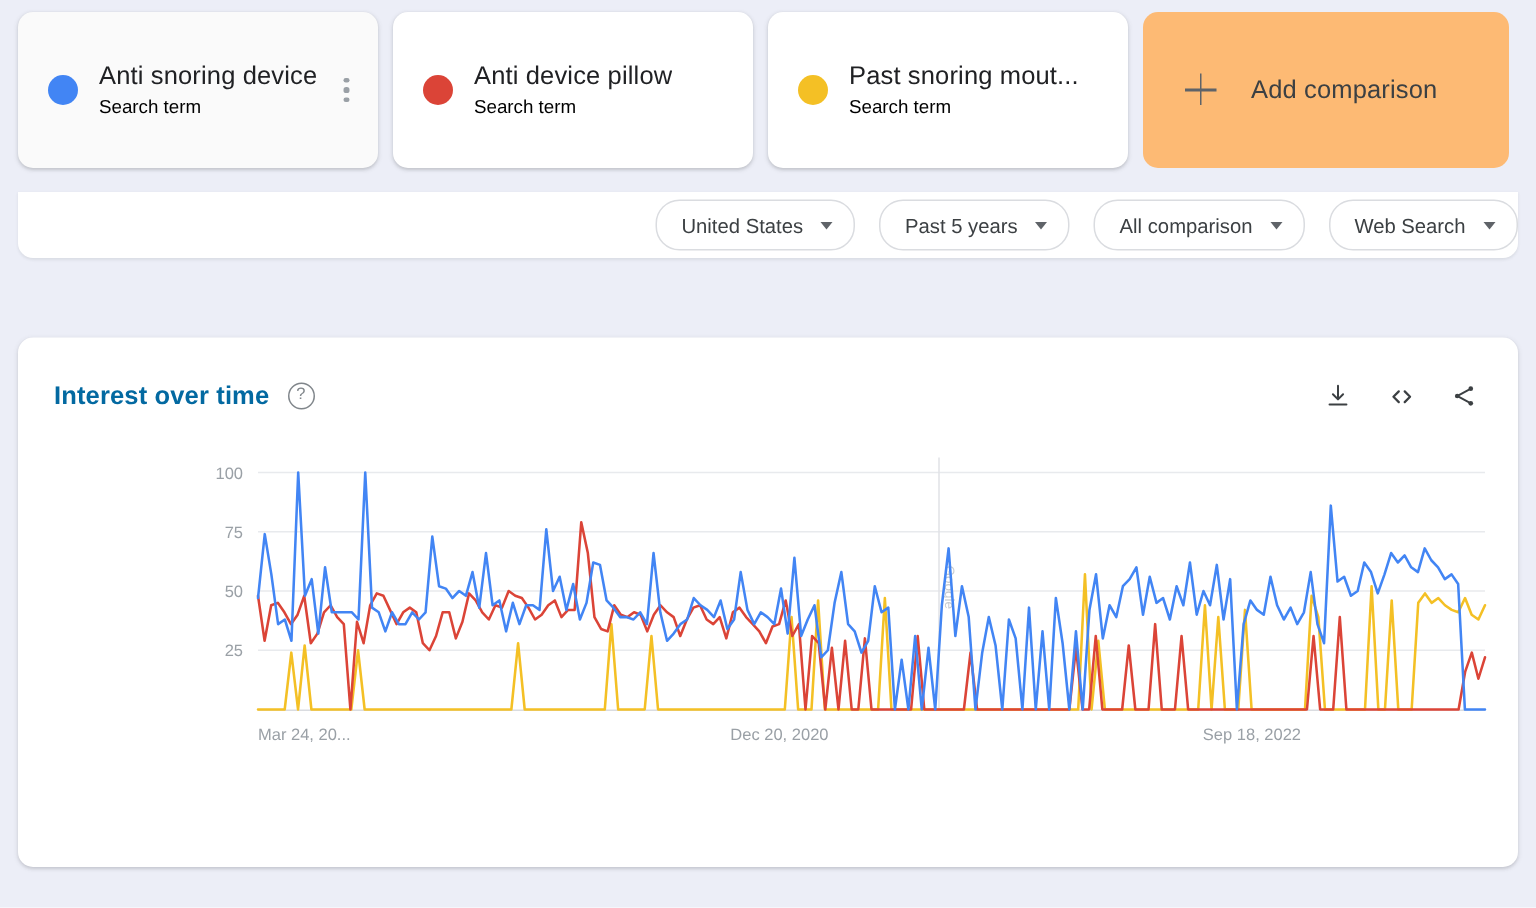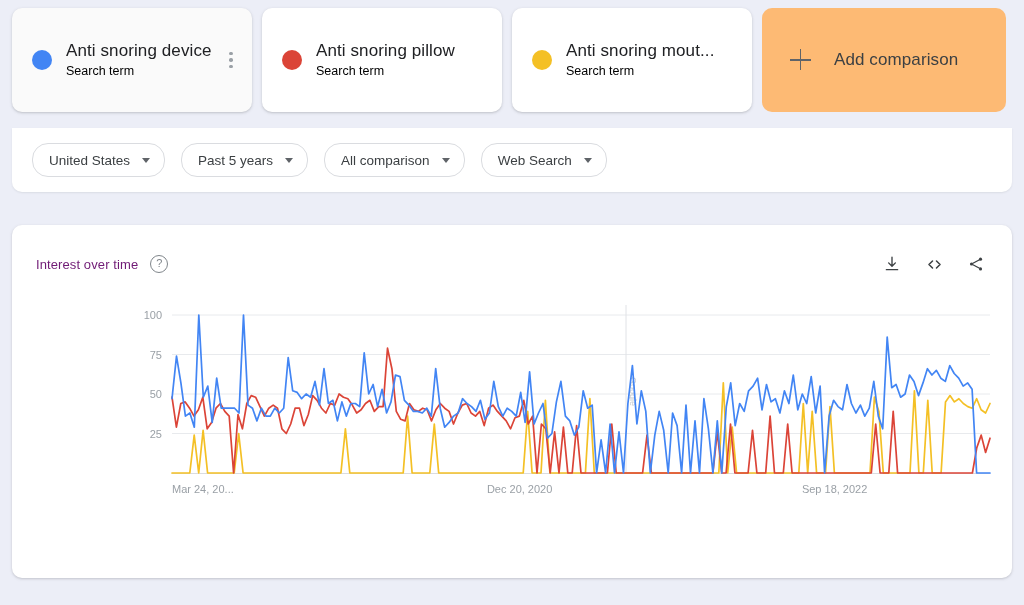--- a/index.html
+++ b/index.html
@@ -49,24 +49,25 @@
   }
   .plus:before,.plus:after{
     content:"";position:absolute;background:#5f6368;
   }
   .plus:before{left:0;top:10px;width:21px;height:1.6px;}
   .plus:after{top:0;left:9.7px;height:21px;width:1.6px;}
   .add-label{font-size:17px;color:#3c4043;letter-spacing:.1px;}
 
   
   .filter-bar{
-    position:absolute;left:12px;top:128px;width:1000px;height:64px;
+    position:absolute;left:12px;top:128px;width:1000px;height:44px;
     background:#ffffff;border-radius:0 0 10px 10px;
     display:flex;align-items:center;padding-left:20px;gap:16px;box-sizing:border-box;
     box-shadow:0 1px 2px rgba(60,64,67,.10);
+    justify-content:flex-end;
   }
   .chip{
     height:32px;border:1px solid #dadce0;border-radius:16px;
     display:flex;align-items:center;gap:12px;padding:0 14px 0 16px;
     font-size:13.5px;color:#3c4043;background:#fff;cursor:pointer;white-space:nowrap;
   }
   .caret{
     width:0;height:0;border-left:4.5px solid transparent;border-right:4.5px solid transparent;
     border-top:5.5px solid #5f6368;
   }
@@ -76,21 +77,21 @@
     position:absolute;left:12px;top:225px;width:1000px;height:353px;
     background:#ffffff;border-radius:10px;
     box-shadow:0 1px 2px rgba(60,64,67,.16),0 1px 3px 1px rgba(60,64,67,.05);
   }
   .chart-head{
     position:absolute;left:0;top:0;width:100%;height:78px;
     display:flex;align-items:center;justify-content:space-between;
     padding:0 26px 0 24px;box-sizing:border-box;
   }
   .chart-title-wrap{display:flex;align-items:center;gap:12px;}
-  .chart-title{font-size:13px;color:#701a75;letter-spacing:.1px;}
+  .chart-title{font-size:17px;color:#0369a1;letter-spacing:.1px;font-weight:bold;}
   .help-icon{
     width:16px;height:16px;border:1.3px solid #80868b;border-radius:50%;
     color:#80868b;font-size:11px;line-height:15px;text-align:center;cursor:pointer;
   }
   .chart-actions{display:flex;align-items:center;gap:22px;}
   .act{cursor:pointer;display:flex;align-items:center;justify-content:center;width:20px;height:20px;}
 
   
   .plot{position:absolute;left:0;top:78px;width:1000px;height:200px;}
   .avg-wrap{position:absolute;left:26px;top:206px;width:120px;height:100px;}
@@ -120,29 +121,29 @@
       <span class="term-menu">
         <i></i>
         <i></i>
         <i></i>
       </span>
     </div>
 
     <div class="term-card">
       <span class="term-dot" style="background:#DB4437"></span>
       <span class="term-text">
-        <span class="term-title">Anti snoring pillow</span>
+        <span class="term-title">Anti device pillow</span>
         <span class="term-sub">Search term</span>
       </span>
     </div>
 
     <div class="term-card">
       <span class="term-dot" style="background:#F4C025"></span>
       <span class="term-text">
-        <span class="term-title">Anti snoring mout...</span>
+        <span class="term-title">Past snoring mout...</span>
         <span class="term-sub">Search term</span>
       </span>
     </div>
 
     <div class="add-card">
       <span class="plus"></span>
       <span class="add-label">Add comparison</span>
     </div>
   </div>
 

